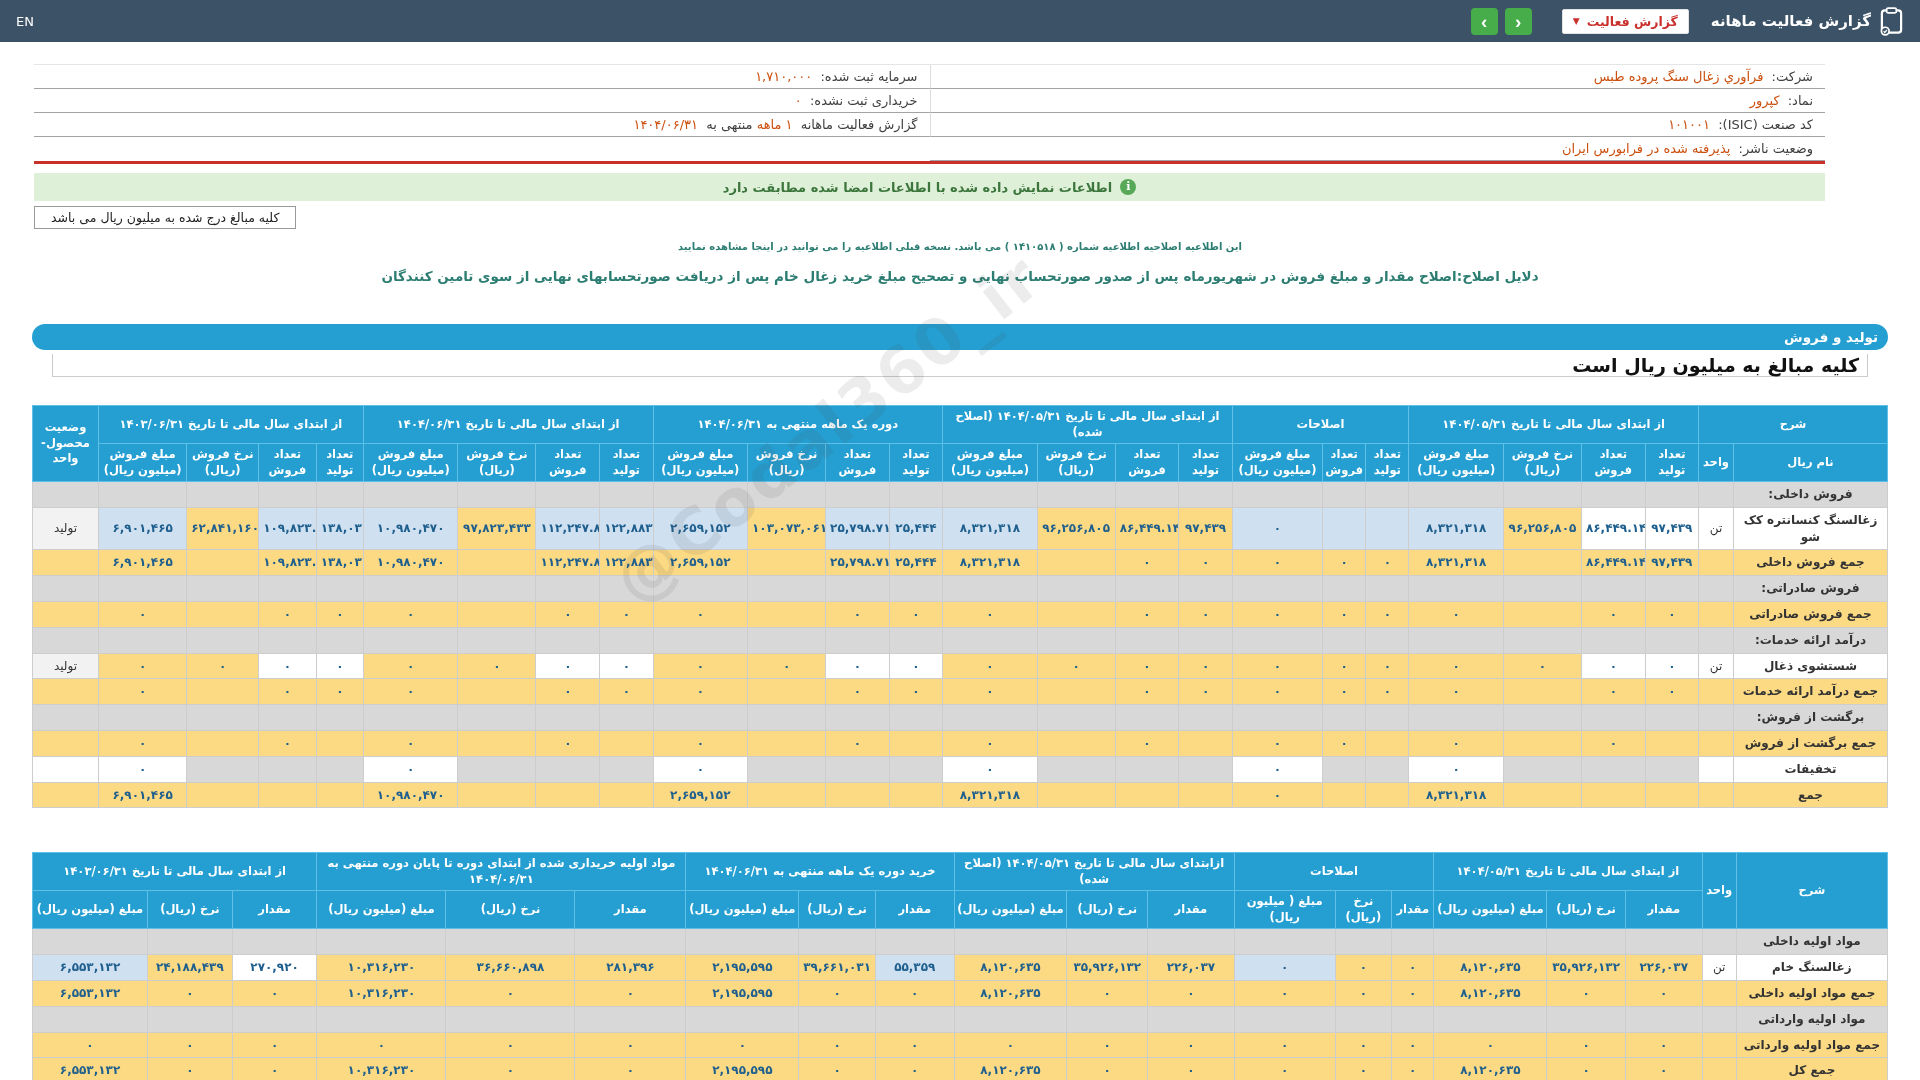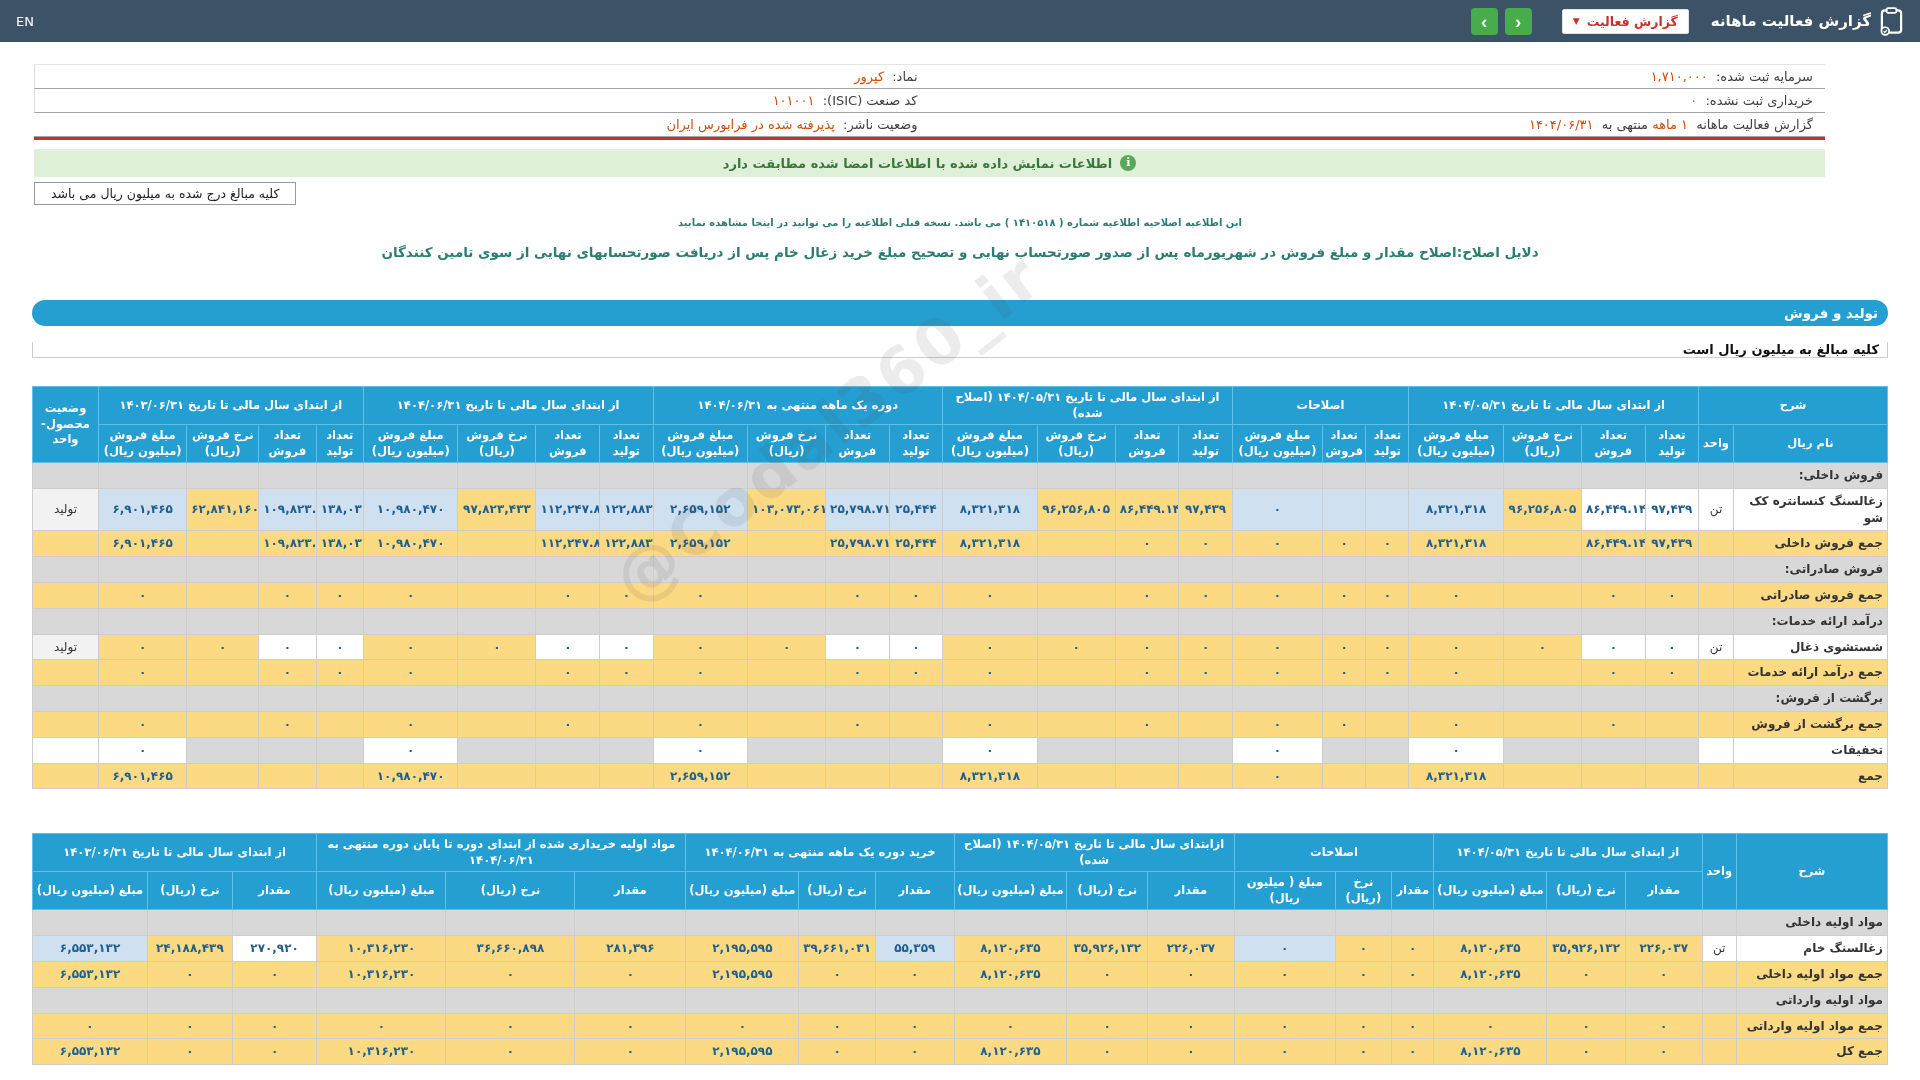--- a/index.html
+++ b/index.html
@@ -57,42 +57,42 @@
   .note-wrap { margin:5px 95px 0 34px; text-align:left; }
   .note-box {
     display:inline-block; border:1px solid #9a9a9a; background:#fff;
     font-size:12.5px; color:#222; padding:3px 16px;
   }
   .para { text-align:center; color:#2c7d72; font-weight:bold; font-size:10px; margin:12px 40px 0; }
   .para.second { margin-top:16px; font-size:13.5px; }
   .para .inline-link { color:#2c7d72; cursor:pointer; }
   
   .secbar {
-    margin:40px 32px 16px; background:#259fd1; color:#fff; font-weight:bold;
+    margin:40px 32px 4px; background:#259fd1; color:#fff; font-weight:bold;
     font-size:13.5px; padding:5px 10px;border-radius:13px;
   }
   .seccaption {
-    margin:0 32px; border:1px solid #ccc; border-top:none; background:#fff;
-    font-weight:bold; font-size:13px; color:#111; padding:0 8px;
+    margin:0 52px; border:1px solid #ccc; border-top:none; background:#fff;
+    font-weight:bold; font-size:19px; color:#111; padding:0 8px;
   }
   
   .tbl-wrap { margin:28px 32px 0; }
   .tbl-wrap.second { margin-top:44px; }
   table.rpt { width:100%; border-collapse:collapse; table-layout:fixed; }
   table.rpt th {
     background:#259fd1; color:#fff; font-weight:bold; font-size:11.5px;
     border:1px solid #5ec0e6; padding:3px 2px; text-align:center; line-height:1.35;
   }
   table.rpt td {
     border:1px solid #cdcdcd; padding:4px 4px; text-align:center;
     font-size:12px; font-weight:bold; color:#1e5f8e; line-height:1.4;
     overflow:hidden;
   }
   table.rpt td.num { direction:ltr; }
-  table.rpt td.lbl { text-align:right; color:#333; }
+  table.rpt td.lbl { color:#333; }
   table.rpt td.unit, table.rpt td.status { color:#333; font-weight:normal; }
   td.y { background:#fcda84; }
   td.b { background:#cfe0f1; }
   td.w { background:#ffffff; }
   td.g { background:#d8d8d8; }
   td.lg { background:#f2f2f2; }
   
   .watermark {
     position:absolute; left:600px; top:560px; transform:rotate(-38deg);
     transform-origin:left top; font-size:64px; font-weight:bold;
@@ -119,20 +119,24 @@
   </div>
   <div class="tb-navs">
     <button class="tb-btn">‹</button>
     <button class="tb-btn">›</button>
   </div>
   <div class="tb-spacer"></div>
   <span class="tb-lang">EN</span>
 </div>
 
 <div class="info">
+  <div class="info-cell right">
+    <span class="lab">شرکت:</span>
+    <span class="val">فرآوري زغال سنگ پروده طبس</span>
+  </div>
   <div class="info-cell">
     <span class="lab">سرمایه ثبت شده:</span>
     <span class="val">۱,۷۱۰,۰۰۰</span>
   </div>
   <div class="info-cell right">
     <span class="lab">نماد:</span>
     <span class="val">کپرور</span>
   </div>
   <div class="info-cell">
     <span class="lab">خریداری ثبت نشده:</span>

